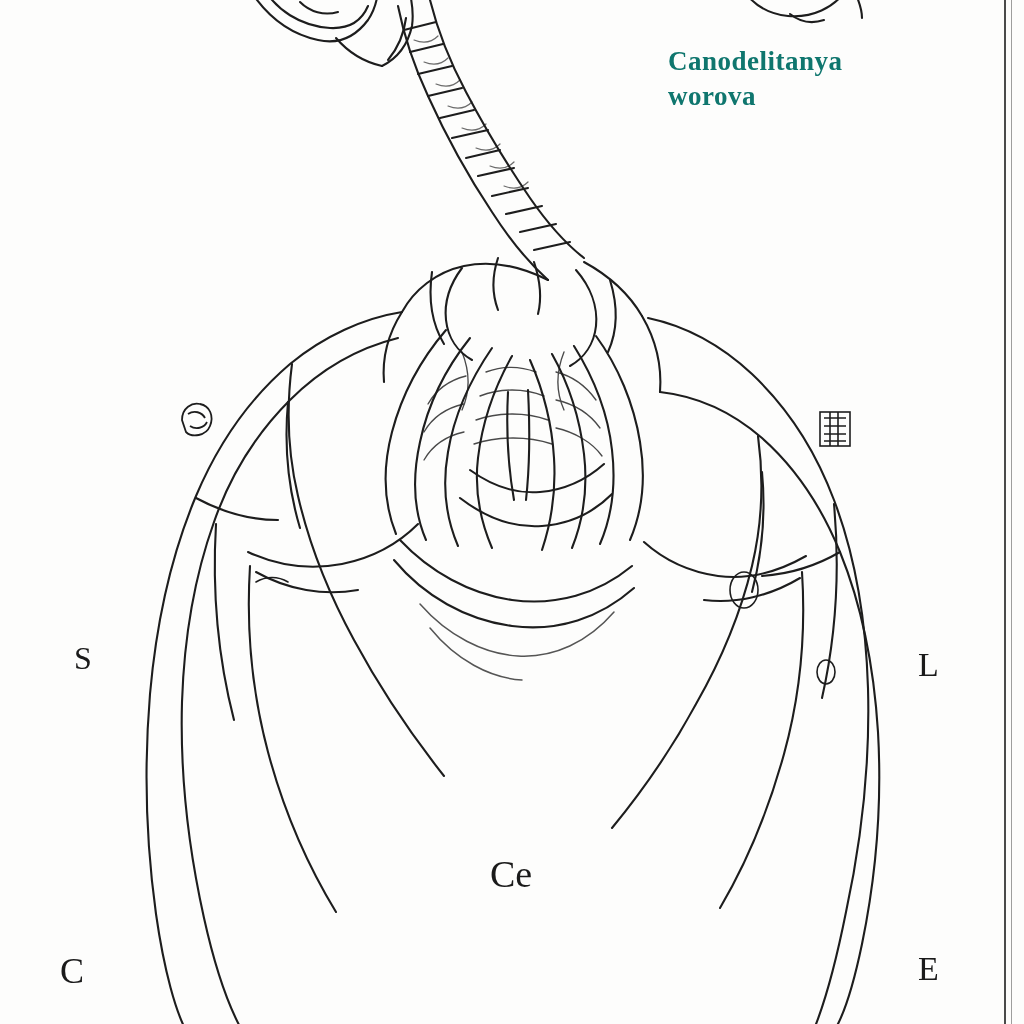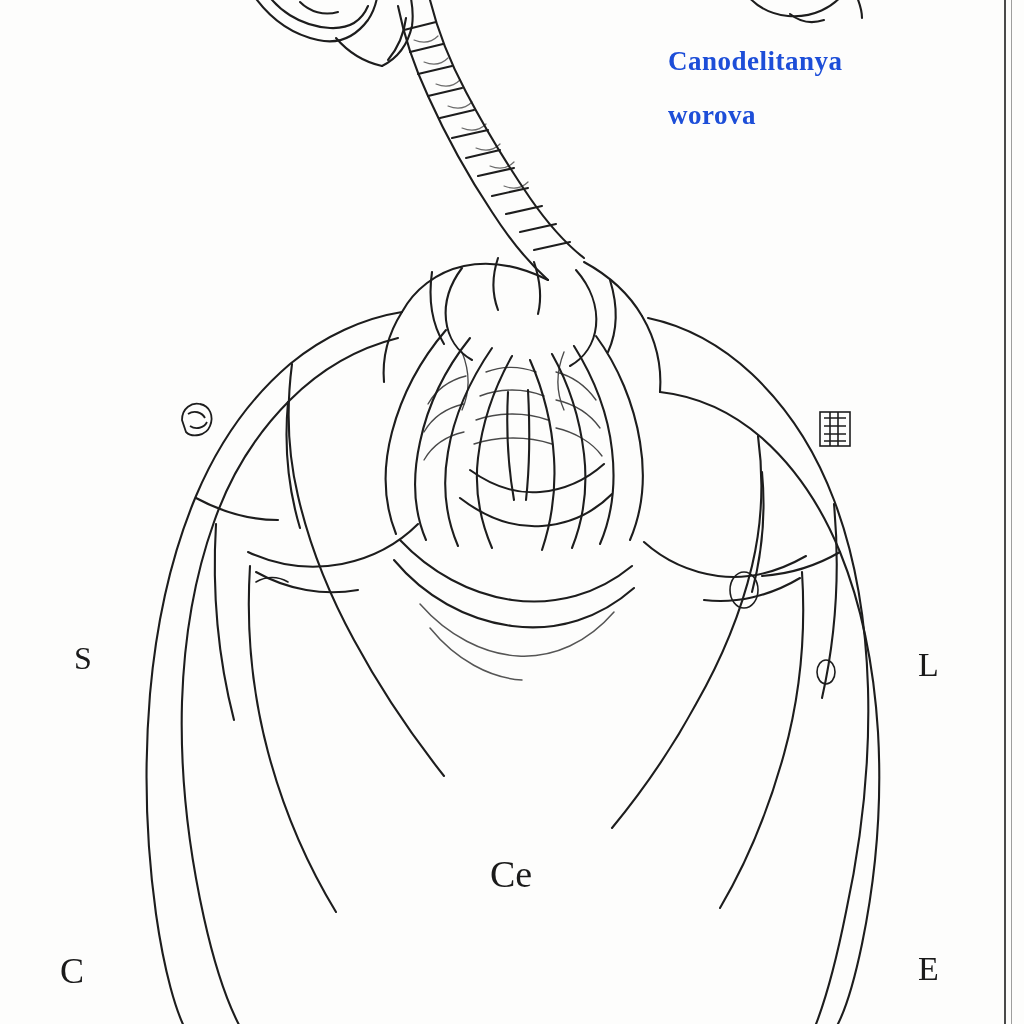--- a/index.html
+++ b/index.html
@@ -47,25 +47,24 @@
   .caption {
     position: absolute;
     left: 668px;
     top: 44px;
     width: 260px;
     line-height: 1.28;
     font-size: 27px;
     letter-spacing: .5px;
     font-family: "Liberation Serif", serif;
     font-weight: 700;
-    color: #1d4ed8;
+    color: #0f766e;
   }
   .caption .line2 {
     display: block;
-    margin-top: 19px;
   }
   
   .label {
     position: absolute;
     font-family: "Liberation Serif", serif;
     font-size: 34px;
     color: #1a1a1a;
     font-weight: 400;
   }
   .label.l-s   { left: 74px;  top: 640px; font-size: 32px; }

